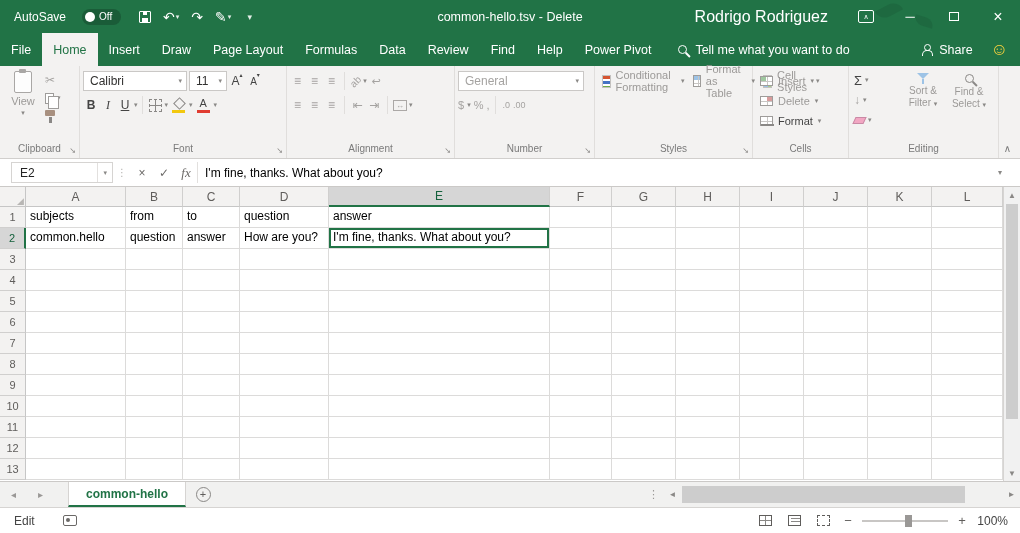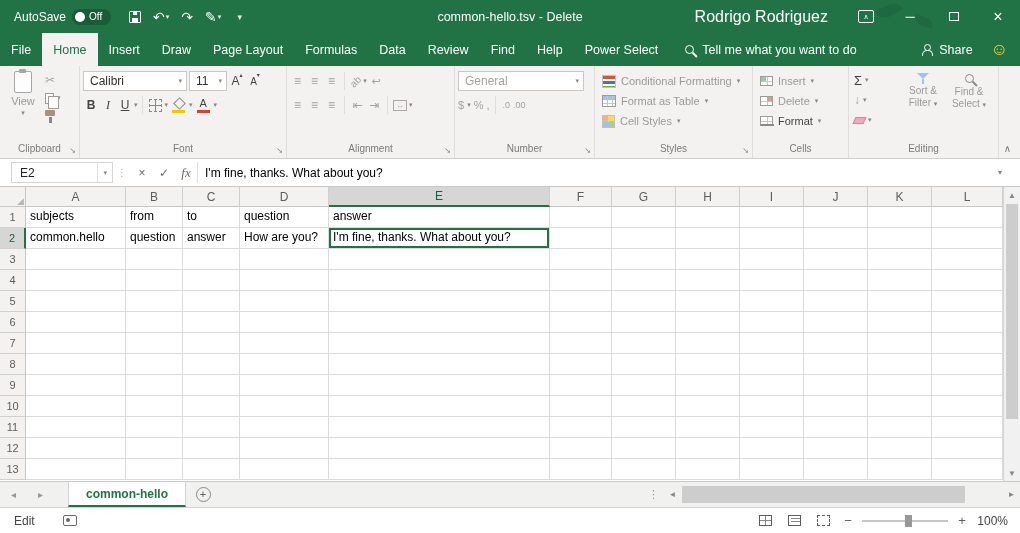--- a/index.html
+++ b/index.html
@@ -2,21 +2,21 @@
 <html><head>
 <meta charset="utf-8">
 <style>
 *{box-sizing:border-box;margin:0;padding:0}
 html,body{width:1020px;height:533px}
 body{font-family:"Liberation Sans","DejaVu Sans",sans-serif;font-size:12px;background:#fff;overflow:hidden}
 .app{display:flex;flex-direction:column;width:1020px;height:533px}
 
 
 .titlebar{height:33px;background:#217346;color:#fff;display:flex;align-items:center;position:relative;flex:0 0 auto}
-.autosave{display:flex;align-items:center;gap:6px;padding:0 12px 0 14px;font-size:12px}
+.autosave{display:flex;align-items:center;gap:16px;padding:0 12px 0 14px;font-size:12px}
 .pill{display:flex;align-items:center;gap:4px;background:#1a5c38;border-radius:9px;height:16px;padding:2px 9px 2px 3px;font-size:10px}
 .knob{width:10px;height:10px;border-radius:50%;background:#fff}
 .qat{display:flex;align-items:center;gap:2px}
 .qbtn{min-width:24px;height:26px;display:flex;align-items:center;justify-content:center;color:#fff;font-size:14px}
 .qdd{font-size:7px;margin-left:1px;color:#e4efe8}
 .floppy{position:relative;width:12px;height:12px;border:1.5px solid #fff;border-radius:1px;display:inline-block}
 .floppy::before{content:"";position:absolute;top:-1px;left:3px;width:4px;height:4px;background:#fff}
 .floppy::after{content:"";position:absolute;bottom:0;left:2px;width:6px;height:4px;background:#fff}
 .tb-title{position:absolute;left:0;right:0;text-align:center;font-size:12.5px;pointer-events:none}
 .tb-right{margin-left:auto;display:flex;align-items:center;height:100%;position:relative;z-index:1}
@@ -202,21 +202,21 @@
         <span class="mtab">File</span>
         <span class="mtab active">Home</span>
         <span class="mtab">Insert</span>
         <span class="mtab">Draw</span>
         <span class="mtab">Page Layout</span>
         <span class="mtab">Formulas</span>
         <span class="mtab">Data</span>
         <span class="mtab">Review</span>
         <span class="mtab">Find</span>
         <span class="mtab">Help</span>
-        <span class="mtab">Power Select</span>
+        <span class="mtab">Power Pivot</span>
       </span>
     <span class="tellme">
       <span class="lens" style="color:#fff"></span>
       <span>Tell me what you want to do</span>
     </span>
     <span class="mright">
       <span class="sharebtn">
         <span class="person"></span>
         <span>Share</span>
       </span>
@@ -337,21 +337,21 @@
           <span class="vsep"></span>
           <span class="numt" style="font-size:9px">.0</span>
           <span class="numt" style="font-size:9px">.00</span>
         </div>
       </div>
       <div class="glabel">Number</div>
       <span class="launcher">↘</span>
     </div>
 
     <div class="rgroup" style="width:158px">
-      <div class="rcontent" style="flex-direction:column;padding-top:2px">
+      <div class="rcontent" style="flex-direction:row;padding-top:2px">
         <div class="stylerow">
           <span class="cfi"></span>
           <span>Conditional Formatting</span>
           <span class="dd">▾</span>
         </div>
         <div class="stylerow">
           <span class="tbli"></span>
           <span>Format as Table</span>
           <span class="dd">▾</span>
         </div>

